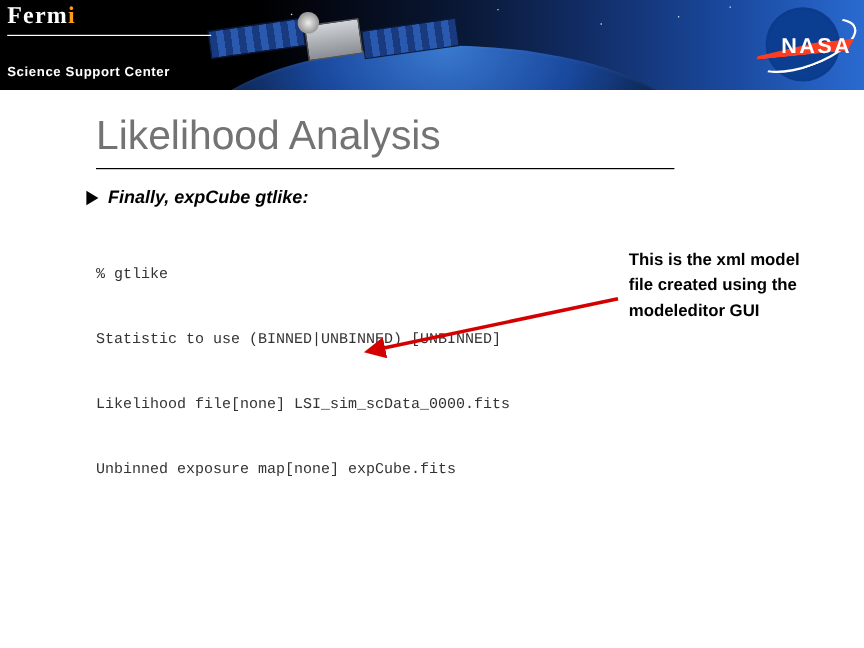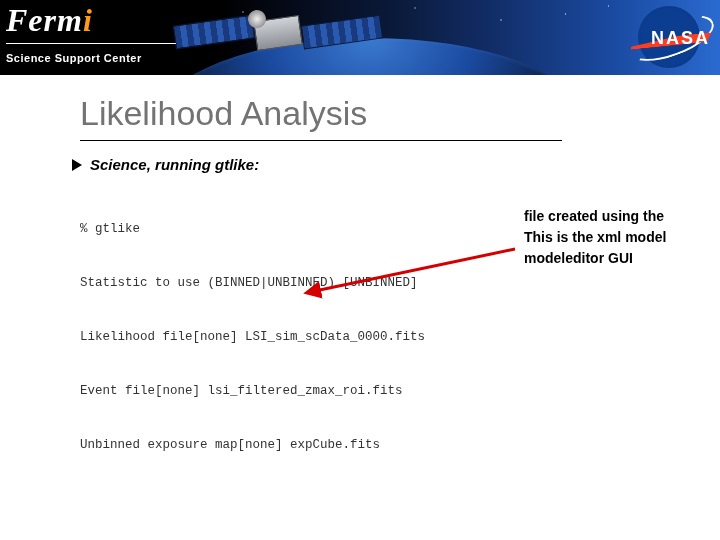--- a/index.html
+++ b/index.html
@@ -20,34 +20,33 @@
     overflow: hidden;
   }
   .fermi-logo {
     position: absolute;
     left: 6px;
     top: 2px;
     width: 130px;
   }
   .fermi-text {
     font-family: Georgia, 'Times New Roman', serif;
-    font-style: italic;
     font-weight: bold;
-    font-size: 32px;
+    font-size: 20px;
     color: #fff;
     letter-spacing: 1px;
     text-shadow: 1px 1px 2px #000;
   }
   .fermi-i-dot {
     color: #ff9a1a;
   }
   .ssc-line {
     margin-top: 4px;
     border-top: 1px solid #fff;
-    padding-top: 4px;
+    padding-top: 20px;
     width: 170px;
   }
   .ssc-text {
     color: #fff;
     font-size: 11px;
     font-weight: bold;
     letter-spacing: 0.5px;
   }
   .earth-arc {
     position: absolute;
@@ -265,45 +264,44 @@
     <div class="nasa-text">NASA</div>
   </div>
 </div>
 
 <div class="content">
   <div class="title">Likelihood Analysis</div>
   <div class="hr"></div>
 
   <div class="bullet-row">
     <div class="arrow"></div>
-    <div class="bullet-text">Science, running gtlike:</div>
+    <div class="bullet-text">Finally, expCube gtlike:</div>
   </div>
 
   <div class="terminal">
     <div>% gtlike</div>
     <div>Statistic to use (BINNED|UNBINNED) [UNBINNED]</div>
     <div>Likelihood file[none] LSI_sim_scData_0000.fits</div>
-    <div>Event file[none] lsi_filtered_zmax_roi.fits</div>
     <div>Unbinned exposure map[none] expCube.fits</div>
     
     
     
     
     
     
     
   </div>
 
   <svg class="arrow-svg" viewBox="0 0 220 60">
     <defs>
       <marker id="ah" markerWidth="10" markerHeight="10" refX="2" refY="3" orient="auto">
         <path d="M0,0 L6,3 L0,6 Z" fill="#d40000"></path>
       </marker>
     </defs>
     <line x1="215" y1="6" x2="15" y2="48" stroke="#d40000" stroke-width="3" marker-end="url(#ah)"></line>
   </svg>
 
   <div class="annotation">
+    <div>This is the xml model</div>
     <div>file created using the</div>
-    <div>This is the xml model</div>
     <div>modeleditor GUI</div>
   </div>
 </div>
 
 </body></html>

